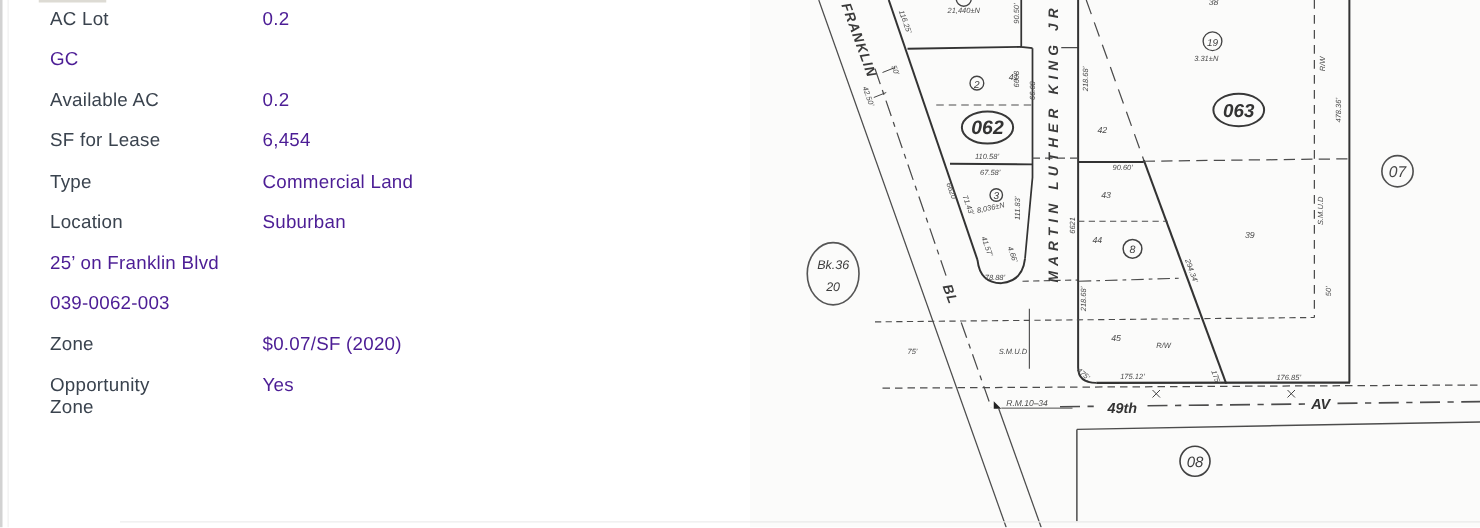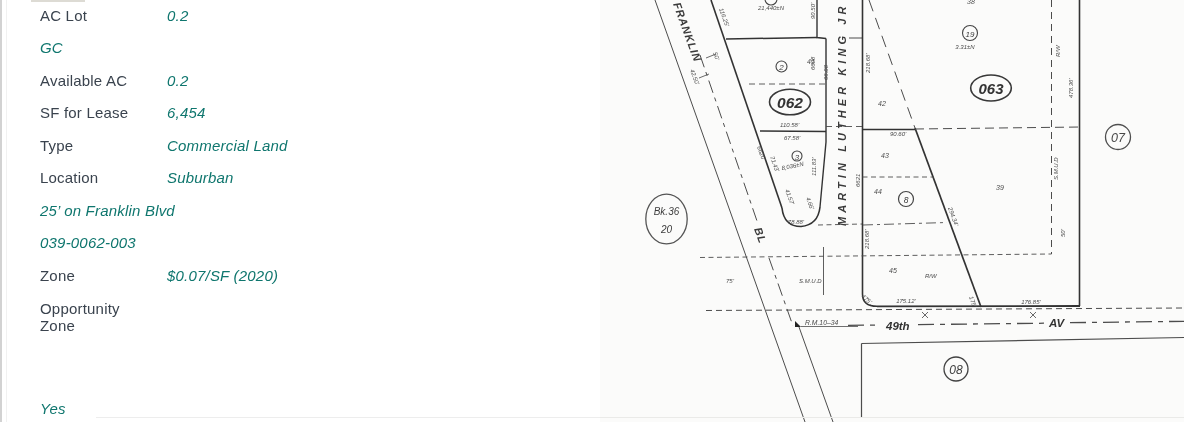--- a/index.html
+++ b/index.html
@@ -1,19 +1,19 @@
 <!DOCTYPE html>
 <html><head>
 <meta charset="utf-8">
 <style>
   html,body{margin:0;padding:0;}
   body{width:1184px;height:422px;background:#ffffff;font-family:"Liberation Sans",sans-serif;overflow:hidden;position:relative;}
-  .row{display:flex;align-items:center;height:32.5px;}
+  .row{display:flex;align-items:center;height:32.5px;gap:43px;}
   .lbl{width:127px;flex:0 0 127px;color:#3a434e;font-size:15px;letter-spacing:.2px;line-height:17px;}
-  .val{color:#0f766e;font-size:15px;letter-spacing:.2px;font-style:italic;}
+  .val{color:#4c1d95;font-size:15px;letter-spacing:.2px;}
   .dim{font-style:italic;fill:#4a4a4a;}
 </style>
 </head>
 <body>
 
 <div style="position:absolute;left:0;top:0;width:1.5px;height:422px;background:#d2d2d2;"></div>
 <div style="position:absolute;left:5.5px;top:0;width:1px;height:422px;background:#f1f1f1;"></div>
 
 <div style="position:absolute;left:31px;top:0;width:54px;height:1.5px;background:#dddbd4;"></div>
 
@@ -57,21 +57,21 @@
 
   <div class="row">
       <div class="val">039-0062-003</div>
     </div>
 
   <div class="row">
       <div class="lbl">Zone</div>
       <div class="val">$0.07/SF (2020)</div>
     </div>
 
-  <div class="row" style="align-items:flex-start;height:49px;padding-top:8px;flex-direction:column;">
+  <div class="row" style="align-items:flex-start;height:49px;padding-top:8px;">
       <div class="lbl" style="width:100px;flex-basis:100px;margin-right:27px;">Opportunity Zone</div>
       <div class="val">Yes</div>
     </div>
 </div>
 
 <svg width="584" height="422" viewBox="600 0 584 422" style="position:absolute;left:600px;top:0;filter:blur(0.3px);">
 
   <rect x="600" y="0" width="584" height="422" fill="#fbfbfa"></rect>
   <g fill="none" stroke="#4c4c4c" stroke-width="1">
 

